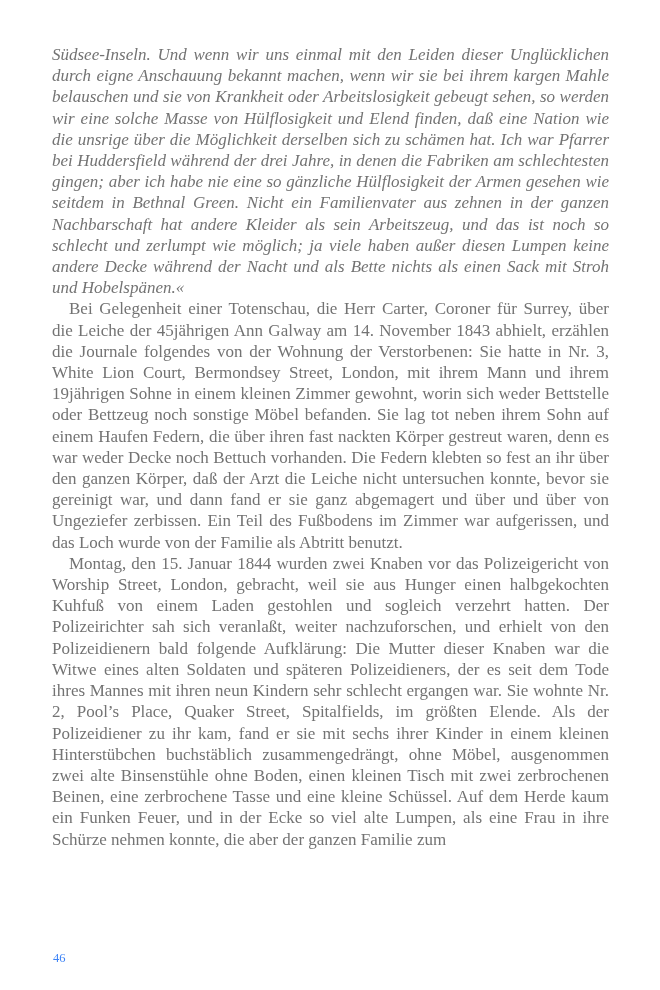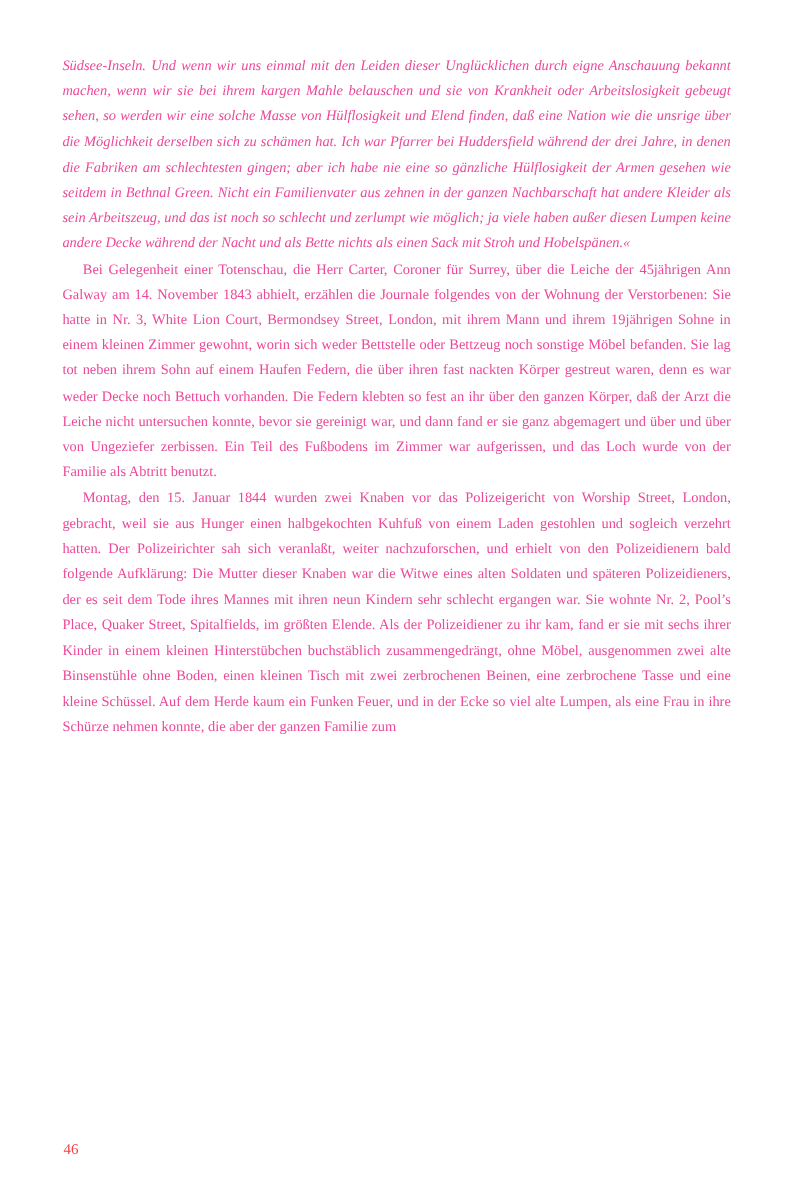--- a/index.html
+++ b/index.html
@@ -15,38 +15,38 @@
     width: 660px;
     height: 990px;
     background: #ffffff;
     overflow: hidden;
   }
   .text-block {
     position: absolute;
     left: 52px;
     top: 44px;
     width: 557px;
-    font-size: 12px;
+    font-size: 17px;
     line-height: 21.2px;
-    color: #ec4899;
+    color: #737373;
     text-align: justify;
     hyphens: auto;
     -webkit-hyphens: auto;
   }
   p.para { margin: 0; }
   p.para-indent { text-indent: 17px; }
   p.para-quote { font-style: italic; }
   .inline-em { }
   .page-number {
     position: absolute;
     left: 53px;
     top: 950px;
     font-size: 12.5px;
     line-height: 16px;
-    color: #ef4444;
+    color: #3b82f6;
   }
 </style>
 </head>
 <body>
 
 <div class="page">
   <div class="text-block">
     <p class="para para-quote">Südsee-Inseln. Und wenn wir uns einmal mit den Leiden dieser Unglücklichen durch eigne Anschauung bekannt machen, wenn wir sie bei ihrem kargen Mahle belauschen und sie von Krankheit oder Arbeitslosigkeit gebeugt sehen, so werden wir eine solche Masse von Hülflosigkeit und Elend finden, daß eine Nation wie die unsrige über die Möglichkeit derselben sich zu schämen hat. Ich war Pfarrer bei Huddersfield während der drei Jahre, in denen die Fabriken am schlechtesten gingen; aber ich habe nie eine so gänzliche Hülflosigkeit der Armen gesehen wie seitdem in Bethnal Green. Nicht ein Familienvater aus zehnen in der ganzen Nachbarschaft hat andere Kleider als sein Arbeitszeug, und das ist noch so schlecht und zerlumpt wie möglich; ja viele haben außer diesen Lumpen keine andere Decke während der Nacht und als Bette nichts als einen Sack mit Stroh und Hobelspänen.«</p>
     <p class="para para-indent"><span>Bei Gelegenheit einer Totenschau, die Herr Carter, Coroner für Surrey, über die Leiche der 45jährigen </span><span class="inline-em">Ann Galway</span><span> am 14. November 1843 abhielt, erzählen die Journale folgendes von der Wohnung der Verstorbenen: Sie hatte in Nr. 3, White Lion Court, Bermondsey Street, London, mit ihrem Mann und ihrem 19jährigen Sohne in einem kleinen Zimmer gewohnt, worin sich weder Bettstelle oder Bettzeug noch sonstige Möbel befanden. Sie lag tot neben ihrem Sohn auf einem Haufen Federn, die über ihren fast nackten Körper gestreut waren, denn es war weder Decke noch Bettuch vorhanden. Die Federn klebten so fest an ihr über den ganzen Körper, daß der Arzt die Leiche nicht untersuchen konnte, bevor sie gereinigt war, und dann fand er sie ganz abgemagert und über und über von Ungeziefer zerbissen. Ein Teil des Fußbodens im Zimmer war aufgerissen, und das Loch wurde von der Familie als Abtritt benutzt.</span></p>
     <p class="para para-indent">Montag, den 15. Januar 1844 wurden zwei Knaben vor das Polizeigericht von Worship Street, London, gebracht, weil sie aus Hunger einen halbgekochten Kuhfuß von einem Laden gestohlen und sogleich verzehrt hatten. Der Polizeirichter sah sich veranlaßt, weiter nachzuforschen, und erhielt von den Polizeidienern bald folgende Aufklärung: Die Mutter dieser Knaben war die Witwe eines alten Soldaten und späteren Polizeidieners, der es seit dem Tode ihres Mannes mit ihren neun Kindern sehr schlecht ergangen war. Sie wohnte Nr. 2, Pool’s Place, Quaker Street, Spitalfields, im größten Elende. Als der Polizeidiener zu ihr kam, fand er sie mit sechs ihrer Kinder in einem kleinen Hinterstübchen buchstäblich zusammengedrängt, ohne Möbel, ausgenommen zwei alte Binsenstühle ohne Boden, einen kleinen Tisch mit zwei zerbrochenen Beinen, eine zerbrochene Tasse und eine kleine Schüssel. Auf dem Herde kaum ein Funken Feuer, und in der Ecke so viel alte Lumpen, als eine Frau in ihre Schürze nehmen konnte, die aber der ganzen Familie zum</p>

